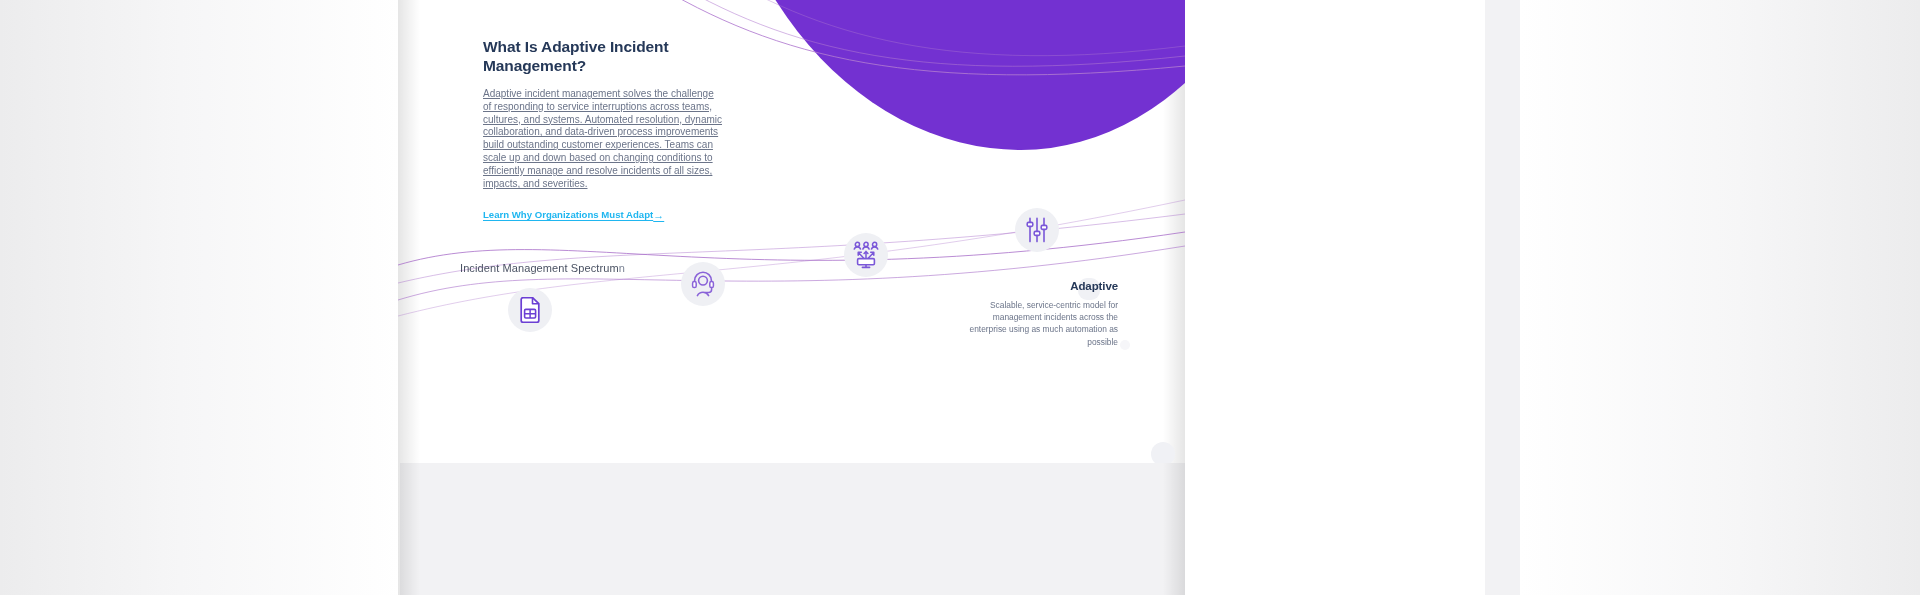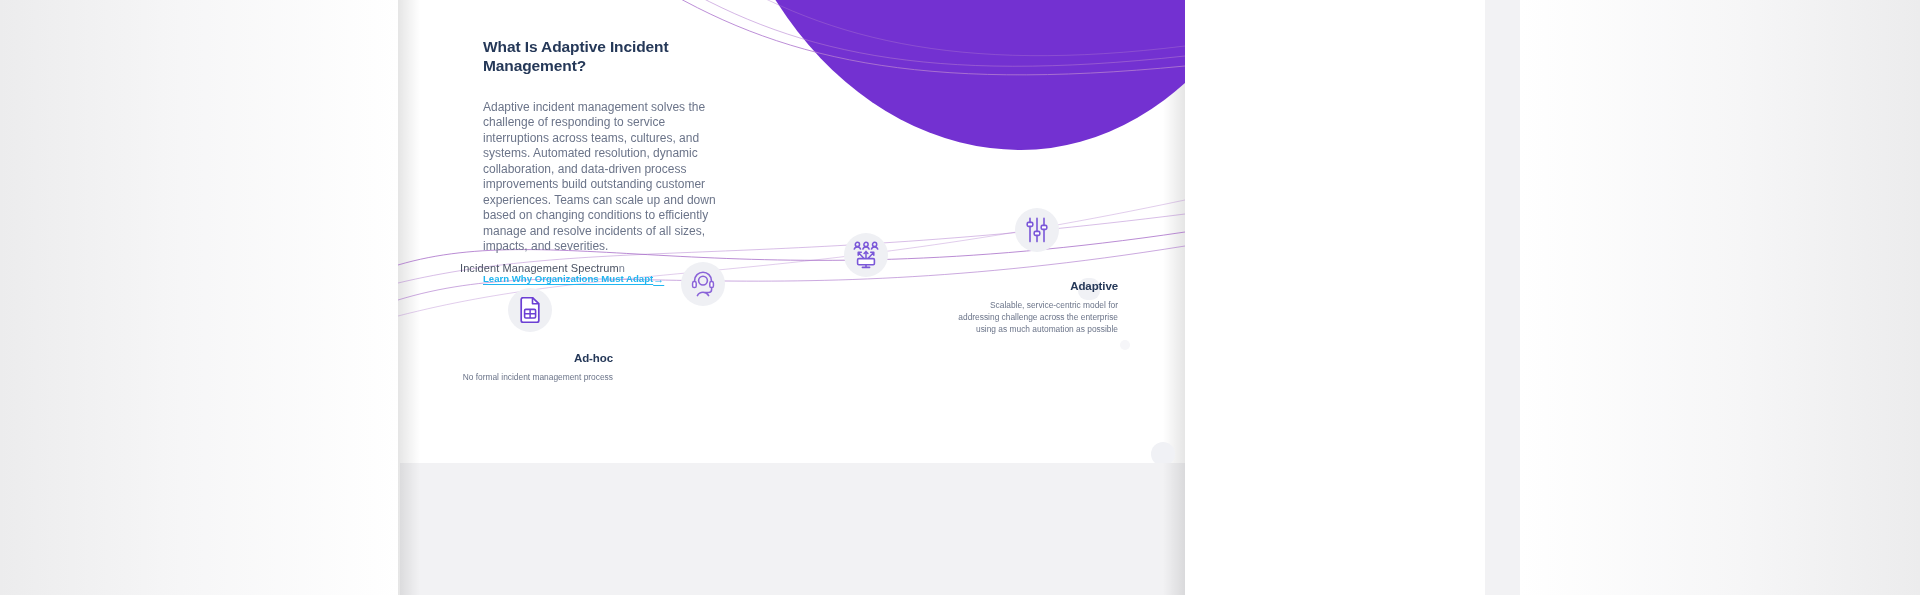--- a/index.html
+++ b/index.html
@@ -57,23 +57,24 @@
 
   
   .text-col {
     position:absolute; left:85px; top:38px; width:240px; z-index:6;
   }
   .heading {
     font-size:15.5px; font-weight:700; line-height:1.22;
     color:#253858; letter-spacing:-0.1px;
   }
   .body-copy {
-    margin-top:24px;
-    font-size:12px; line-height:1.29;
+    margin-top:12px;
+    font-size:10px; line-height:1.29;
     color:#6b7489;
+    text-decoration:underline;
   }
   .learn-link {
     display:inline-flex; align-items:center; 
     margin-top:18px;
     font-size:9.6px; font-weight:700; color:#1fb6f0;
     text-decoration:underline; text-underline-offset:2px;
     cursor:pointer;
   }
   .learn-link .arrow { font-size:11px; text-decoration:none; display:inline-block; }
 
@@ -204,30 +205,26 @@
       <svg width="26" height="28" viewBox="0 0 26 28">
         <g stroke="#7a57d8" stroke-width="1.6" stroke-linecap="round">
           <path d="M6 2.4v23.2M13 2.4v23.2M20 2.4v23.2"></path>
         </g>
         <rect x="3.2" y="6.4" width="5.6" height="4" rx="1.3" fill="#ffffff" stroke="#7a57d8" stroke-width="1.6"></rect>
         <rect x="10.2" y="15.4" width="5.6" height="4" rx="1.3" fill="#ffffff" stroke="#7a57d8" stroke-width="1.6"></rect>
         <rect x="17.2" y="9.4" width="5.6" height="4" rx="1.3" fill="#ffffff" stroke="#7a57d8" stroke-width="1.6"></rect>
       </svg>
     </div>
 
-    <div class="stage" id="stage-adhoc">
-      <div class="s-title">Ad-hoc</div>
-      <div class="s-desc">No formal incident management process</div>
-    </div>
 
 
 
     <div class="stage" id="stage-adaptive">
       <div class="s-title">Adaptive</div>
-      <div class="s-desc">Scalable, service-centric model for addressing challenge across the enterprise using as much automation as possible</div>
+      <div class="s-desc">Scalable, service-centric model for management incidents across the enterprise using as much automation as possible</div>
     </div>
 
   </div>
 
   <div class="filler-right"></div>
   <div class="page-shadow-l"></div>
   <div class="page-shadow-r"></div>
 
 </div>
 

